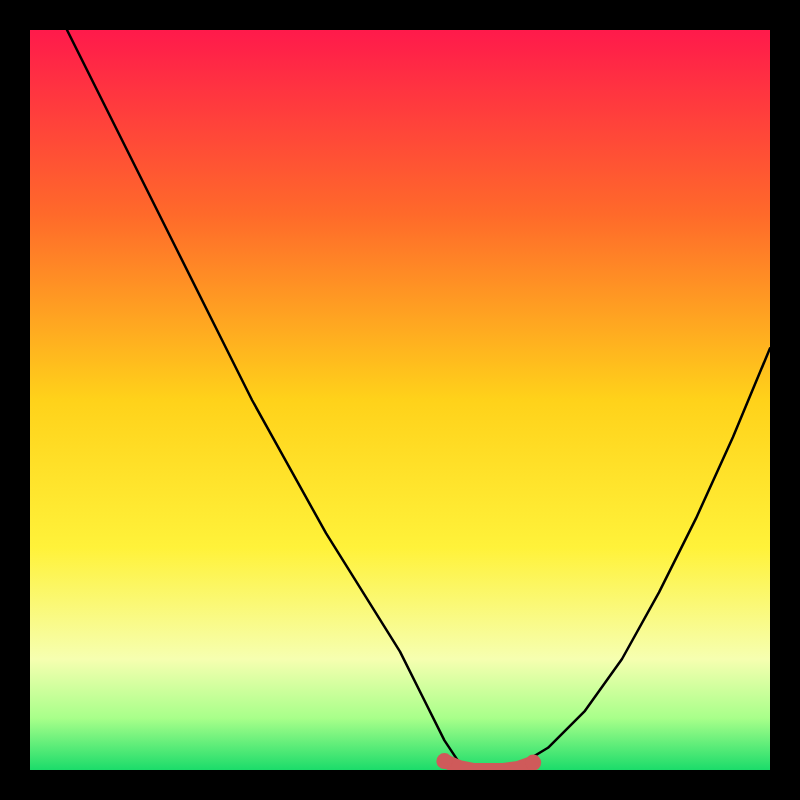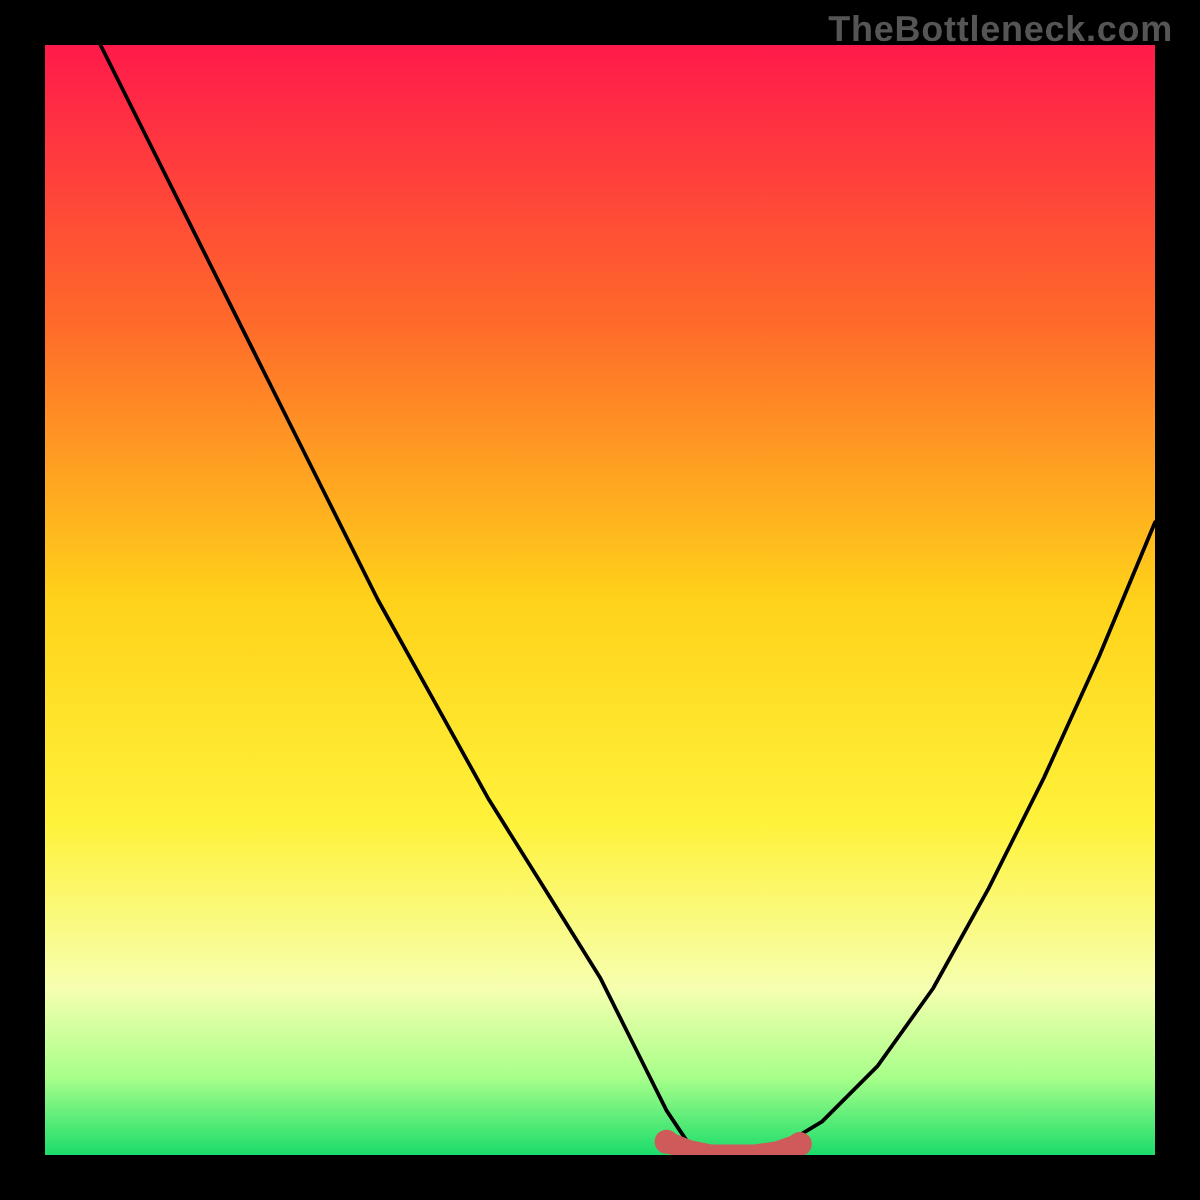--- a/index.html
+++ b/index.html
@@ -33,21 +33,20 @@
     top: 30px;    
     width: 740px; 
     height: 740px;
     display: block;
   }
 </style>
 </head>
 <body>
 
 <div class="frame">
-  <div class="watermark">TheBottleneck.com</div>
   <svg class="plot" viewBox="0 0 740 740" preserveAspectRatio="none">
     <defs>
       <linearGradient id="bg-grad" x1="0" y1="0" x2="0" y2="1">
           <stop offset="0%" stop-color="#ff1a4b"></stop>
           <stop offset="25%" stop-color="#ff6a2a"></stop>
           <stop offset="50%" stop-color="#ffd21a"></stop>
           <stop offset="70%" stop-color="#fff23a"></stop>
           <stop offset="85%" stop-color="#f6ffb0"></stop>
           <stop offset="93%" stop-color="#a8ff8a"></stop>
           <stop offset="100%" stop-color="#1bdc6a"></stop>

